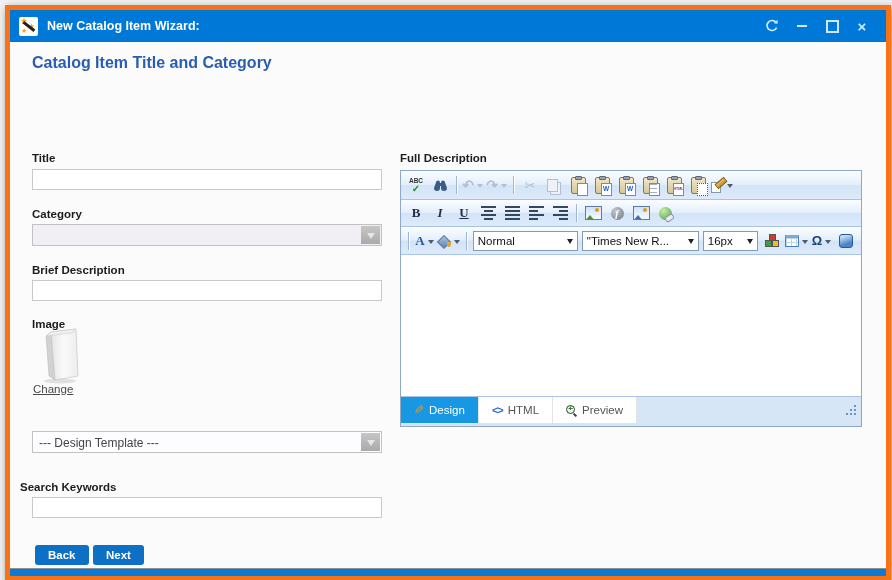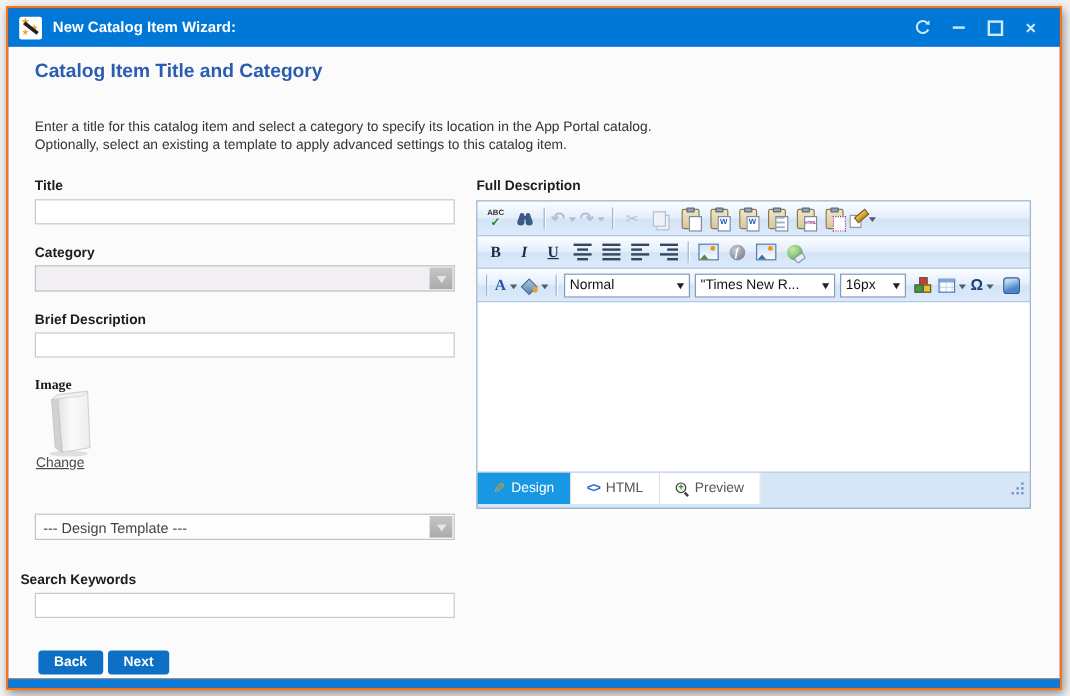--- a/index.html
+++ b/index.html
@@ -1,18 +1,18 @@
 <!DOCTYPE html>
 <html><head>
 <meta charset="utf-8">
 <style>
   html,body{margin:0;padding:0;}
   body{width:892px;height:580px;background:#f1f1f1;font-family:"Liberation Sans",sans-serif;overflow:hidden;}
-  .frame{position:absolute;left:5px;top:5px;width:876px;height:566px;background:#1d4ed8;
-         border:2px solid #f97316;box-shadow:2px 3px 8px rgba(0,0,0,.45);}
+  .frame{position:absolute;left:5px;top:5px;width:876px;height:566px;background:#f9a8d4;
+         border:5px solid #f97316;box-shadow:2px 3px 8px rgba(0,0,0,.45);}
   
   .titlebar{position:absolute;left:0;top:0;right:0;height:32px;background:#0078d7;display:flex;align-items:center;}
   .appicon{width:19px;height:19px;background:#fff;border-radius:2px;margin-left:9px;position:relative;overflow:hidden;flex:0 0 auto;}
   .appicon .star{position:absolute;color:#f6a21d;font-size:9px;line-height:9px;}
   .appicon .s1{left:1px;top:0;}
   .appicon .s2{left:9px;top:5px;font-size:8px;}
   .appicon .s3{left:2px;top:9px;font-size:7px;}
   .appicon .wand{position:absolute;left:3px;top:8px;width:14px;height:2.5px;background:#222;transform:rotate(38deg);}
   .titletext{color:#fff;font-weight:bold;font-size:12.5px;margin-left:9px;flex:1 1 auto;}
   .controls{display:flex;align-items:center;gap:14px;margin-right:16px;}
@@ -139,38 +139,34 @@
         </span>
       <span class="wbtn closex">
           <span>×</span>
         </span>
     </span>
   </div>
 
   <div class="content">
 
     <h1 class="pagetitle">Catalog Item Title and Category</h1>
-    <div class="desc">
-      <div>Enter a title for this catalog item and select a category to specify its location in the App Portal catalog.</div>
-      <div>Optionally, select an existing a template to apply advanced settings to this catalog item.</div>
-    </div>
 
     <div class="flabel" style="left:22px;top:110px;">Title</div>
     <input class="tinput" style="left: 22px; top: 127px;" value="">
 
     <div class="flabel" style="left:22px;top:166px;">Category</div>
     <div class="sel disabled" style="left:22px;top:182px;">
       <span class="selval"></span>
       <span class="arrowbtn"></span>
     </div>
 
     <div class="flabel" style="left:22px;top:222px;">Brief Description</div>
     <input class="tinput" style="left: 22px; top: 238px;" value="">
 
-    <div class="flabel" style="left:22px;top:276px;font-family:Liberation Serif, serif;">Image</div>
+    <div class="flabel" style="left:22px;top:276px;">Image</div>
     <div class="boxwrap">
       <svg width="46" height="58" viewBox="0 0 46 58">
         <defs>
           <linearGradient id="boxg" x1="0" y1="0" x2="1" y2="0">
             <stop offset="0" stop-color="#e4e4e4"></stop>
               <stop offset="0.45" stop-color="#fafafa"></stop>
               <stop offset="1" stop-color="#ededed"></stop>
           </linearGradient>
         </defs>
         <ellipse cx="22" cy="55" rx="16" ry="2.5" fill="#e0e0e0"></ellipse>

